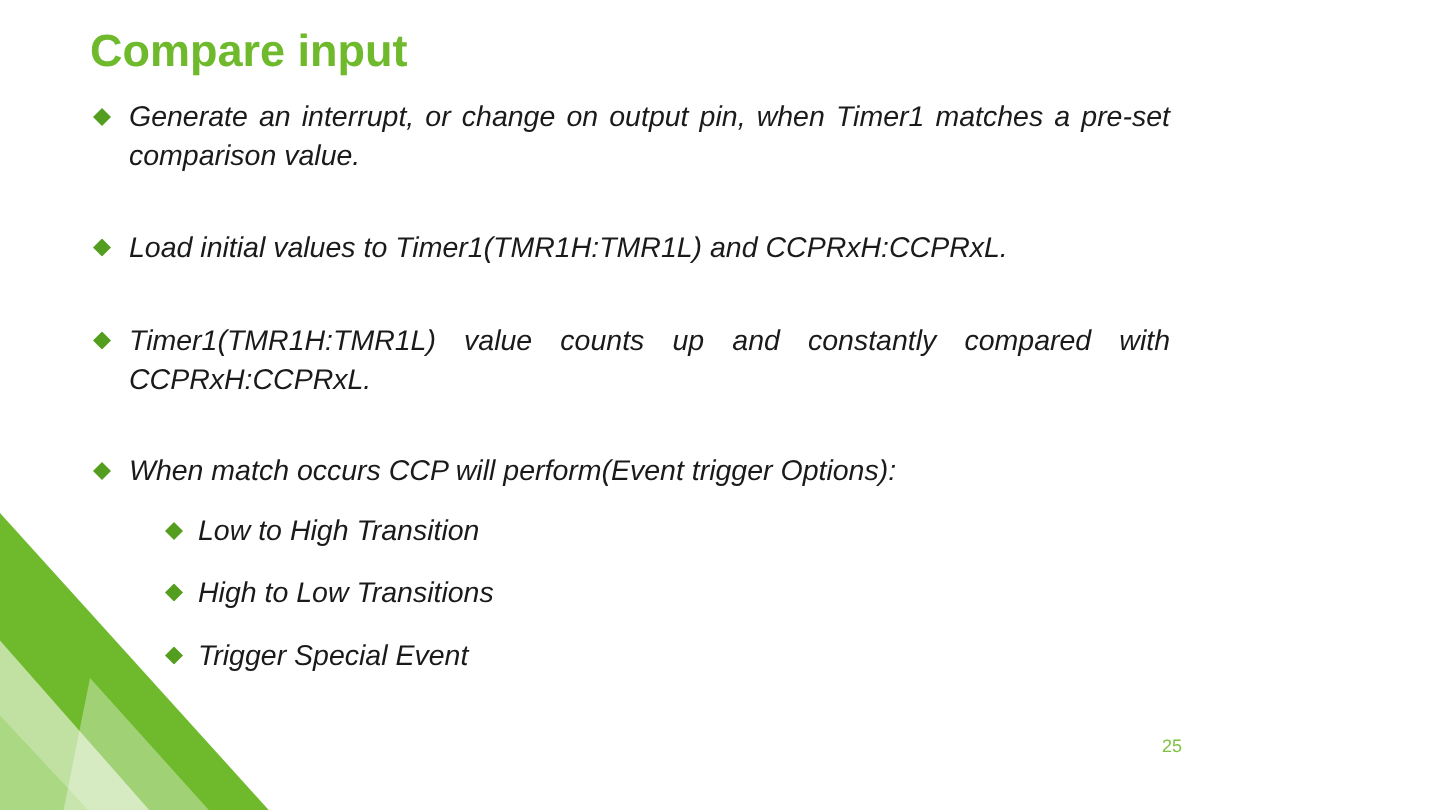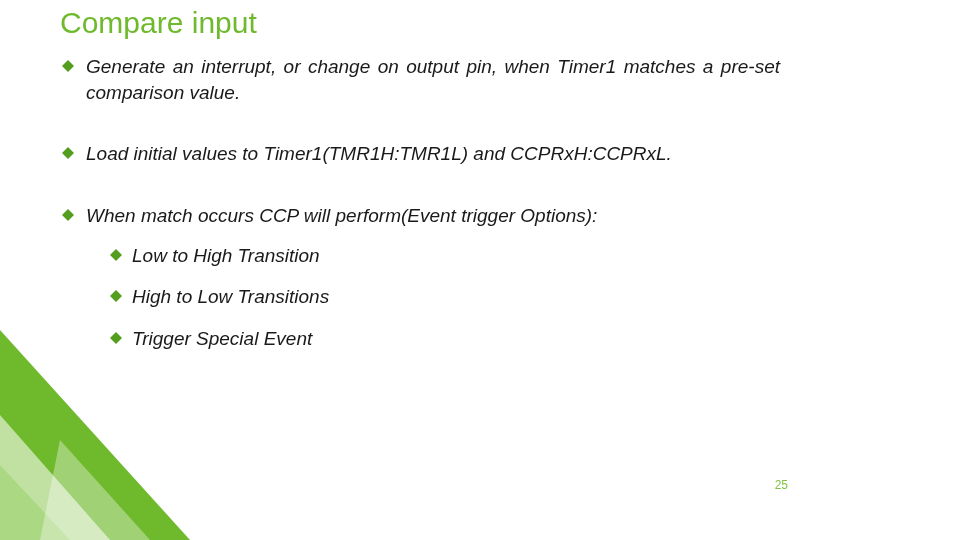--- a/index.html
+++ b/index.html
@@ -11,25 +11,26 @@
     color: #222;
   }
   .slide {
     position: relative;
     width: 960px;
     height: 540px;
     padding: 0 60px 0 60px;
   }
   .title {
     font-size: 30px;
-    font-weight: normal;
+    font-weight: bold;
     color: #6fb92c;
     padding-top: 6px;
     padding-bottom: 14px;
     letter-spacing: 0px;
+    margin-top: 12px;
   }
   ul.bullets {
     list-style: none;
     padding: 0;
     margin: 0;
   }
   ul.bullets > li {
     position: relative;
     padding-left: 26px;
     font-size: 19px;
@@ -103,20 +104,28 @@
           </svg>
       </span>
       <span>Load initial values to Timer1(TMR1H:TMR1L) and CCPRxH:CCPRxL.</span>
     </li>
     <li>
       <span class="diamond">
         <svg width="12" height="12" viewBox="0 0 12 12">
             <polygon points="6,0 12,6 6,12 0,6" fill="#549e1f"></polygon>
           </svg>
       </span>
+      <span>Timer1(TMR1H:TMR1L) value counts up and constantly compared with CCPRxH:CCPRxL.</span>
+    </li>
+    <li>
+      <span class="diamond">
+        <svg width="12" height="12" viewBox="0 0 12 12">
+            <polygon points="6,0 12,6 6,12 0,6" fill="#549e1f"></polygon>
+          </svg>
+      </span>
       <span>When match occurs CCP will perform(Event trigger Options):</span>
 
       <ul class="sub">
         <li>
           <span class="diamond">
             <svg width="12" height="12" viewBox="0 0 12 12">
                 <polygon points="6,0 12,6 6,12 0,6" fill="#549e1f"></polygon>
               </svg>
           </span>
           <span>Low to High Transition</span>

